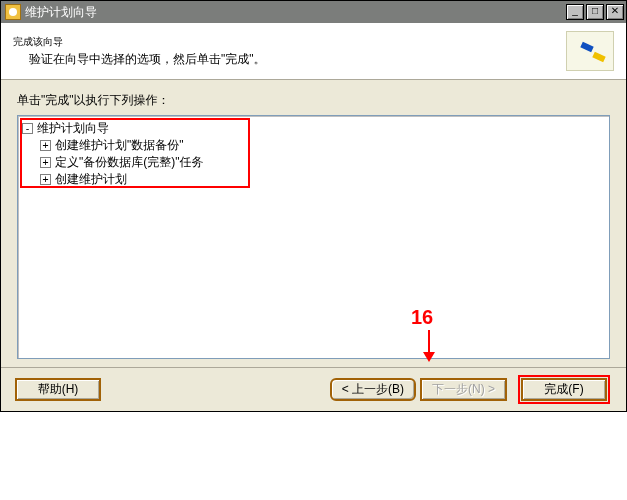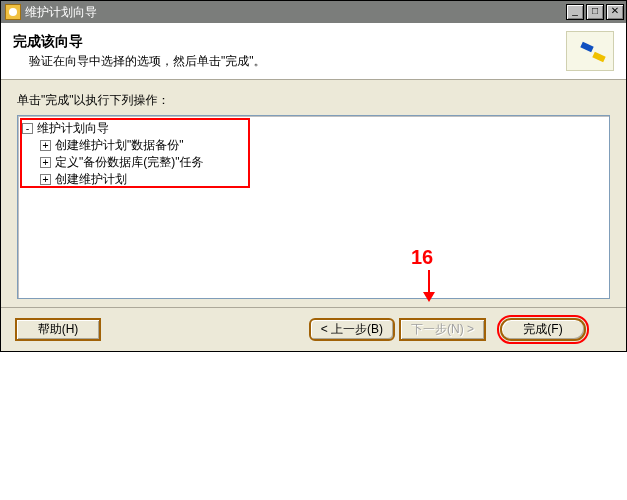--- a/index.html
+++ b/index.html
@@ -7,21 +7,21 @@
     margin: 0;
     font-family: "Microsoft YaHei", "SimSun", Arial, sans-serif;
     font-size: 12px;
     background: #fff;
     width: 627px;
     height: 500px;
     overflow: hidden;
   }
   .window {
     width: 627px;
-    height: 352px;
+    height: 412px;
     background: #ece9d8;
     border: 1px solid #000;
     display: flex;
     flex-direction: column;
   }
   .titlebar {
     height: 22px;
     background: linear-gradient(to bottom, #0a246a 0%, #3a6ea5 50%, #0a246a 100%);
     background: #7b7d7b;
     display: flex;
@@ -60,21 +60,21 @@
   }
   .header-area {
     background: #fff;
     border-bottom: 1px solid #aca899;
     padding: 8px 12px;
     display: flex;
     align-items: center;
     min-height: 56px;
   }
   .header-text { flex: 1; }
-  .header-title { font-size: 14px; font-weight: bold; margin-bottom: 2px; }
+  .header-title { font-size: 10px; font-weight: normal; margin-bottom: 2px; }
   .header-subtitle { font-size: 12px; padding-left: 16px; }
   .header-icon {
     width: 48px; height: 40px;
     border: 1px solid #d0d0b0;
     background: #f7f7e7;
     position: relative;
     margin-left: 8px;
   }
   .header-icon::before {
     content: "";
@@ -231,16 +231,16 @@
       <line x1="10" y1="2" x2="10" y2="26" stroke="#ff0000" stroke-width="2"></line>
       <polygon points="10,34 4,24 16,24" fill="#ff0000"></polygon>
     </svg>
   </div>
 
   <div class="footer">
     <button class="btn">帮助(H)</button>
     <div class="spacer"></div>
     <button class="btn" style="margin-right:4px;border-radius:6px;">&lt; 上一步(B)</button>
     <button class="btn" disabled="" style="margin-right:14px;">下一步(N) &gt;</button>
-    <button class="btn btn-highlight" style="margin-right:26px;border-radius:11px;">完成(F)</button>
+    <button class="btn btn-highlight" style="margin-right:5px;">完成(F)</button>
   </div>
 
 </div>
 
 </body></html>

